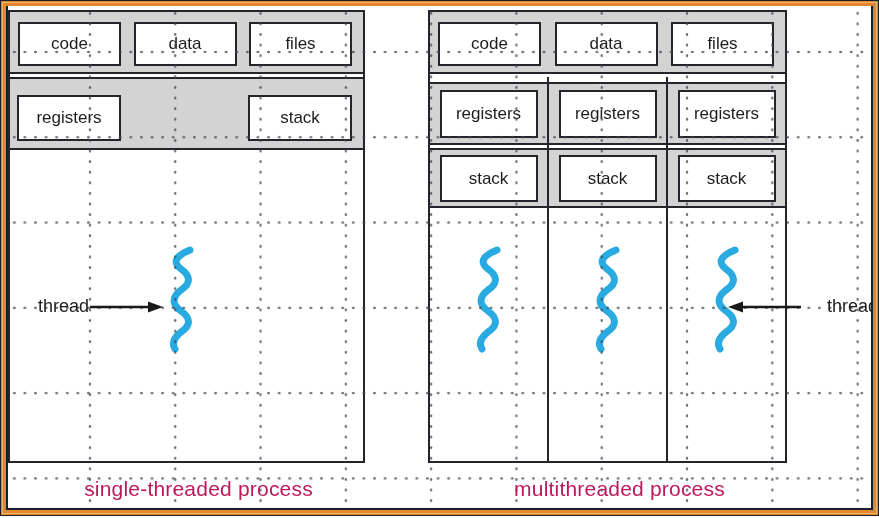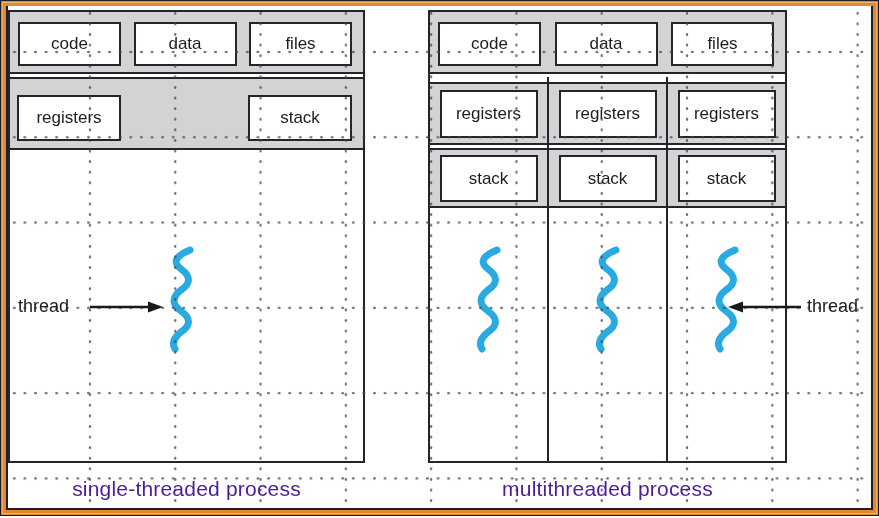--- a/index.html
+++ b/index.html
@@ -55,31 +55,31 @@
   .col:last-child{border-right:none;}
   .col .cband{width:100%;height:63px;border-top:2px solid #26242a;
         border-bottom:2px solid #26242a;display:flex;justify-content:center;}
   .col .cband.regb{margin-top:5px;}
   .col .cband.stkb{margin-top:3px;height:60px;}
   .col .cband .wbox{width:98px;height:48px;margin-top:6px;}
   .col .cband.stkb .wbox{margin-top:5px;height:47px;}
   .col .squiggle{margin-top:38px;}
 
   
-  .thread-label{position:absolute;font-size:18px;color:#1d1d1d;z-index:35;}
+  .thread-label{position:absolute;font-size:18px;color:#1d1d1d;z-index:35;margin-left:20px;}
   .thread-label.left{left:10px;top:290px;}
   .thread-label.right{left:799px;top:290px;}
   .arrow{position:absolute;z-index:35;}
   .arrow.left{left:82px;top:294px;}
   .arrow.right{left:719px;top:294px;}
   .squiggle-abs{position:absolute;left:158px;top:240px;}
 
   
-  .caption{position:absolute;top:471px;font-size:21px;color:#4c1d95;
-        text-align:center;letter-spacing:.2px;z-index:35;}
+  .caption{position:absolute;top:471px;font-size:21px;color:#be185d;
+        text-align:center;letter-spacing:.2px;z-index:35;margin-left:12px;}
   .caption.single{left:0;width:357px;}
   .caption.multi{left:420px;width:359px;text-align:center;}
 </style>
 </head>
 <body>
 
 <div class="page">
 
   <div class="content">
 

